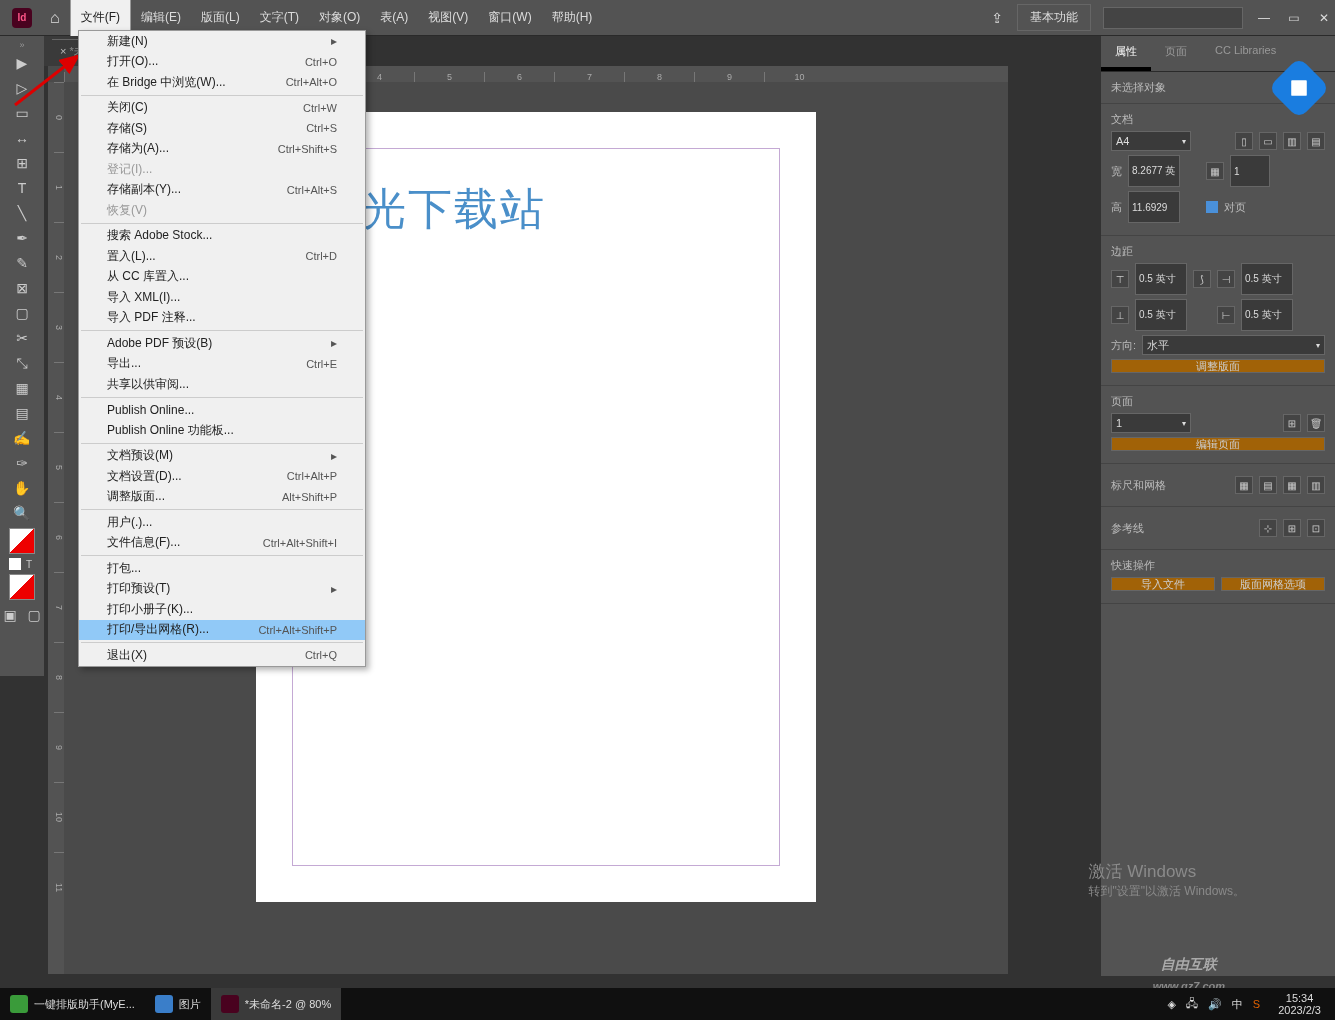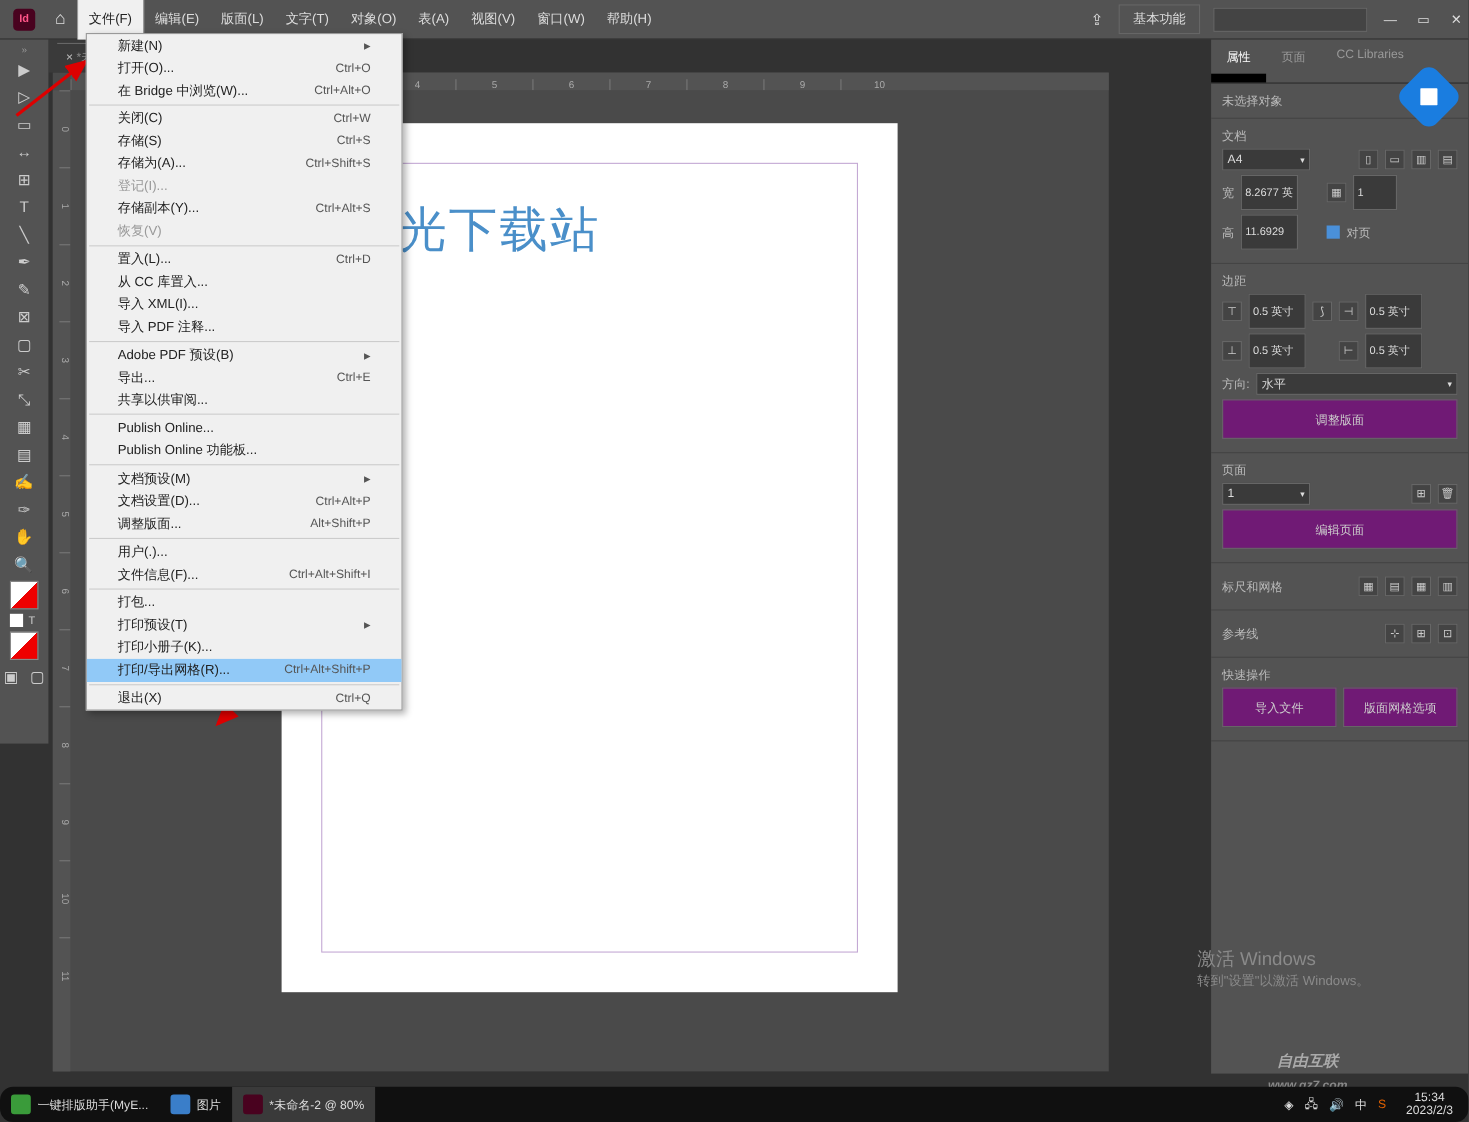--- a/index.html
+++ b/index.html
@@ -48,43 +48,43 @@
 .vruler span { height: 70px; display: inline-block; text-align: center; border-top: 1px solid #777; }
 .page-wrap { position: absolute; left: 16px; top: 16px; right: 0; bottom: 0; overflow: hidden; display: flex; justify-content: center; }
 .page { width: 560px; height: 790px; background: #ffffff; margin-top: 30px; position: relative; text-align: center; }
 .margin-box { position: absolute; left: 36px; top: 36px; right: 36px; bottom: 36px; border: 1px solid #c4a9d4; }
 .page-text { position: absolute; left: 60px; top: 68px; font-size: 44px; color: #4a8fc9; font-family: "SimSun", serif; letter-spacing: 2px; }
 
 
 .rightpanel { position: absolute; right: 0; top: 36px; width: 234px; height: 940px; background: #535353; color: #ccc; font-size: 11px; }
 .rtabs { display: flex; border-bottom: 1px solid #2a2a2a; }
 .rtab { padding: 8px 14px; cursor: pointer; color: #999; }
-.rtab.active { color: #fff; border-bottom: 8px solid #000000; }
+.rtab.active { color: #fff; border-bottom: 4px solid #000000; }
 .rsection { padding: 8px 10px; border-bottom: 1px solid #444; }
 .rrow { display: flex; align-items: center; gap: 6px; margin: 4px 0; }
 .rlabel { color: #bbb; }
 .rselect { flex: 1; background: #3a3a3a; border: 1px solid #666; height: 20px; color: #ddd; padding: 0 4px; display: flex; align-items: center; justify-content: space-between; }
 .rselect .chev { font-size: 8px; }
 .rfield { width: 52px; height: 32px; background: #3a3a3a; border: 1px solid #666; color: #ddd; padding: 0 3px; display: flex; align-items: center; font-size: 10px; }
-.rbtn { flex: 1; height: 36px; background: #701a75; border: 1px solid #666; display: flex; align-items: center; justify-content: center; cursor: pointer; }
+.rbtn { flex: 1; height: 14px; background: #a16207; border: 1px solid #666; display: flex; align-items: center; justify-content: center; cursor: pointer; }
 .ricon { width: 18px; height: 18px; background: #444; border: 1px solid #666; display: inline-flex; align-items: center; justify-content: center; font-size: 10px; }
 .rcheck { width: 12px; height: 12px; background: #4a90d9; }
 .bird-logo { position: absolute; right: 14px; top: 30px; width: 44px; height: 44px; background: #1a7de0; border-radius: 10px; transform: rotate(45deg); display: flex; align-items: center; justify-content: center; }
 .bird-logo::after { content: ""; width: 22px; height: 22px; background: #fff; clip-path: polygon(50% 0, 100% 50%, 50% 100%, 0 50%); }
 
 
 .activate { position: absolute; right: 90px; bottom: 120px; color: #8a8a8a; font-size: 17px; }
 .activate .sub { font-size: 12px; color: #8a8a8a; }
 
 
 .site-wm { position: absolute; right: 110px; bottom: 25px; color: #888; font-size: 18px; font-style: italic; font-weight: bold; text-align: center; }
 .site-wm .zh { font-size: 14px; color: #aaa; }
 
 
-.taskbar { position: absolute; left: 0; right: 0; bottom: 0; height: 32px; background: #101010; display: flex; align-items: center; color: #ddd; font-size: 11px; border-radius: 12px; }
+.taskbar { position: absolute; left: 0; right: 0; bottom: 0; height: 32px; background: #101010; display: flex; align-items: center; color: #ddd; font-size: 11px; }
 .task-item { display: flex; align-items: center; gap: 6px; padding: 0 10px; height: 100%; cursor: pointer; }
 .task-item.active { background: #3a3a3a; }
 .task-icon { width: 18px; height: 18px; display: inline-flex; align-items: center; justify-content: center; font-size: 12px; }
 .task-spacer { flex: 1; }
 .tray { display: flex; align-items: center; gap: 10px; padding: 0 10px; }
 .clock { text-align: center; line-height: 1.1; padding: 0 8px; }
 </style>
 </head>
 <body>
 
@@ -142,20 +142,23 @@
       <span class="dd-label">登记(I)...</span>
     </div>
     <div class="dd-row">
       <span class="dd-label">存储副本(Y)...</span>
       <span class="dd-shortcut">Ctrl+Alt+S</span>
     </div>
     <div class="dd-row disabled">
       <span class="dd-label">恢复(V)</span>
     </div>
     <div class="dd-sep"></div>
+    <div class="dd-row">
+      <span class="dd-label">搜索 Adobe Stock...</span>
+    </div>
     <div class="dd-row">
       <span class="dd-label">置入(L)...</span>
       <span class="dd-shortcut">Ctrl+D</span>
     </div>
     <div class="dd-row">
       <span class="dd-label">从 CC 库置入...</span>
     </div>
     <div class="dd-row">
       <span class="dd-label">导入 XML(I)...</span>
     </div>

